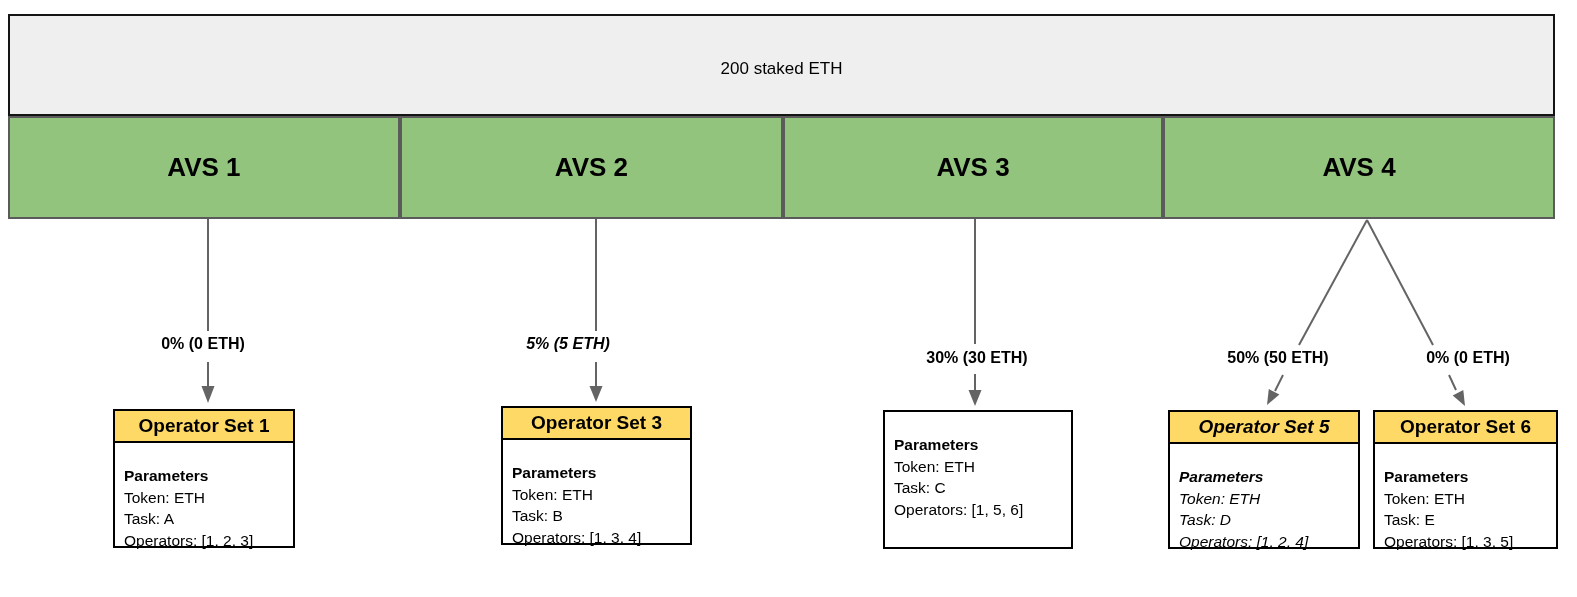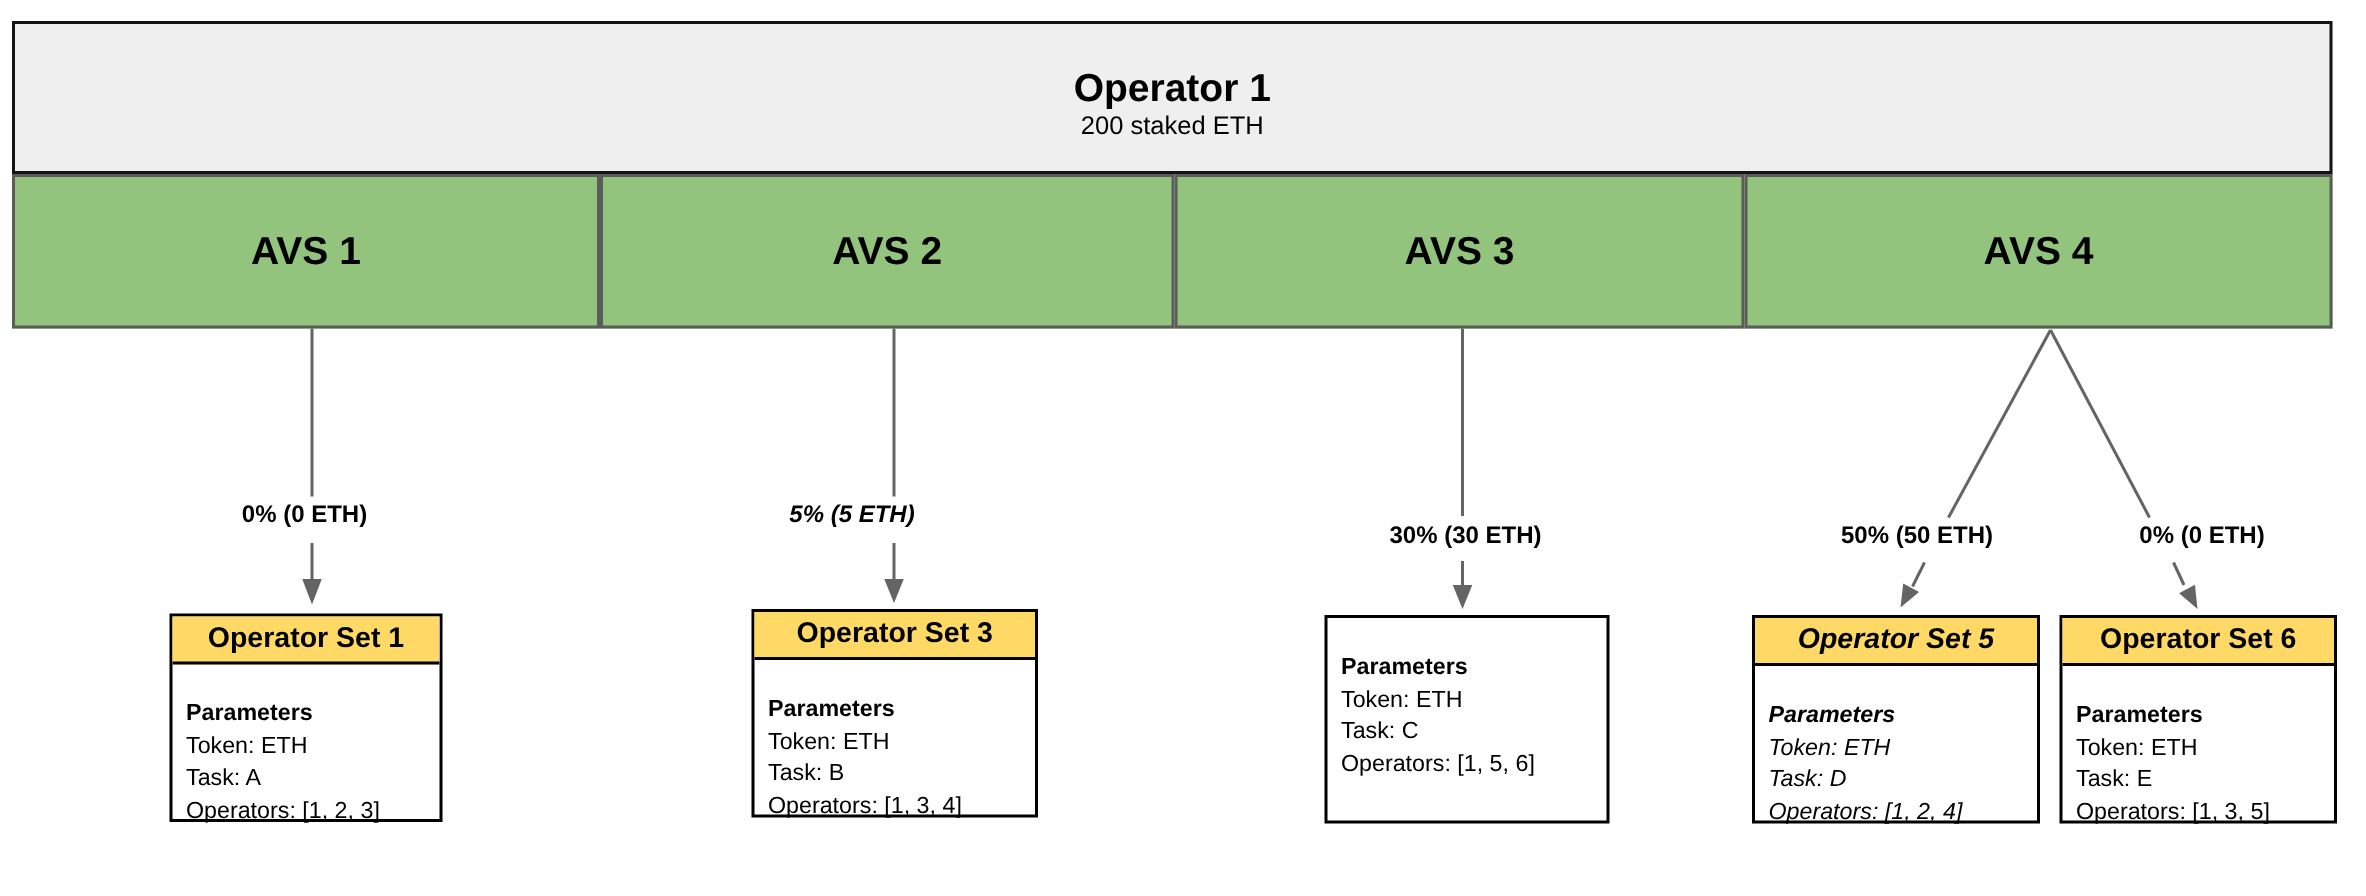--- a/index.html
+++ b/index.html
@@ -49,21 +49,20 @@
   }
   .set-body { padding:22px 9px 0; font-size:15.5px; line-height:21.5px; }
   .param-heading { font-weight:bold; }
 </style>
 </head>
 <body>
 
 <div class="canvas">
 
   <div class="operator-box">
-    <div class="op-title">Operator 1</div>
     <div class="op-sub">200 staked ETH</div>
   </div>
 
   <div class="avs-row">
     <div class="avs-cell" style="flex-grow:392">
       <span>AVS 1</span>
     </div>
     <div class="avs-cell" style="flex-grow:383">
       <span>AVS 2</span>
     </div>

